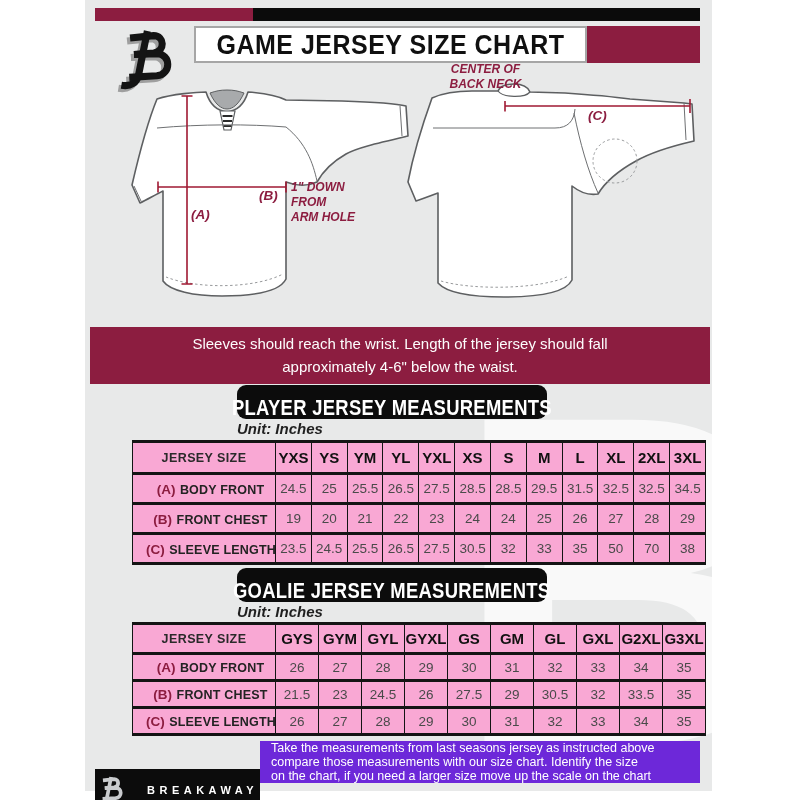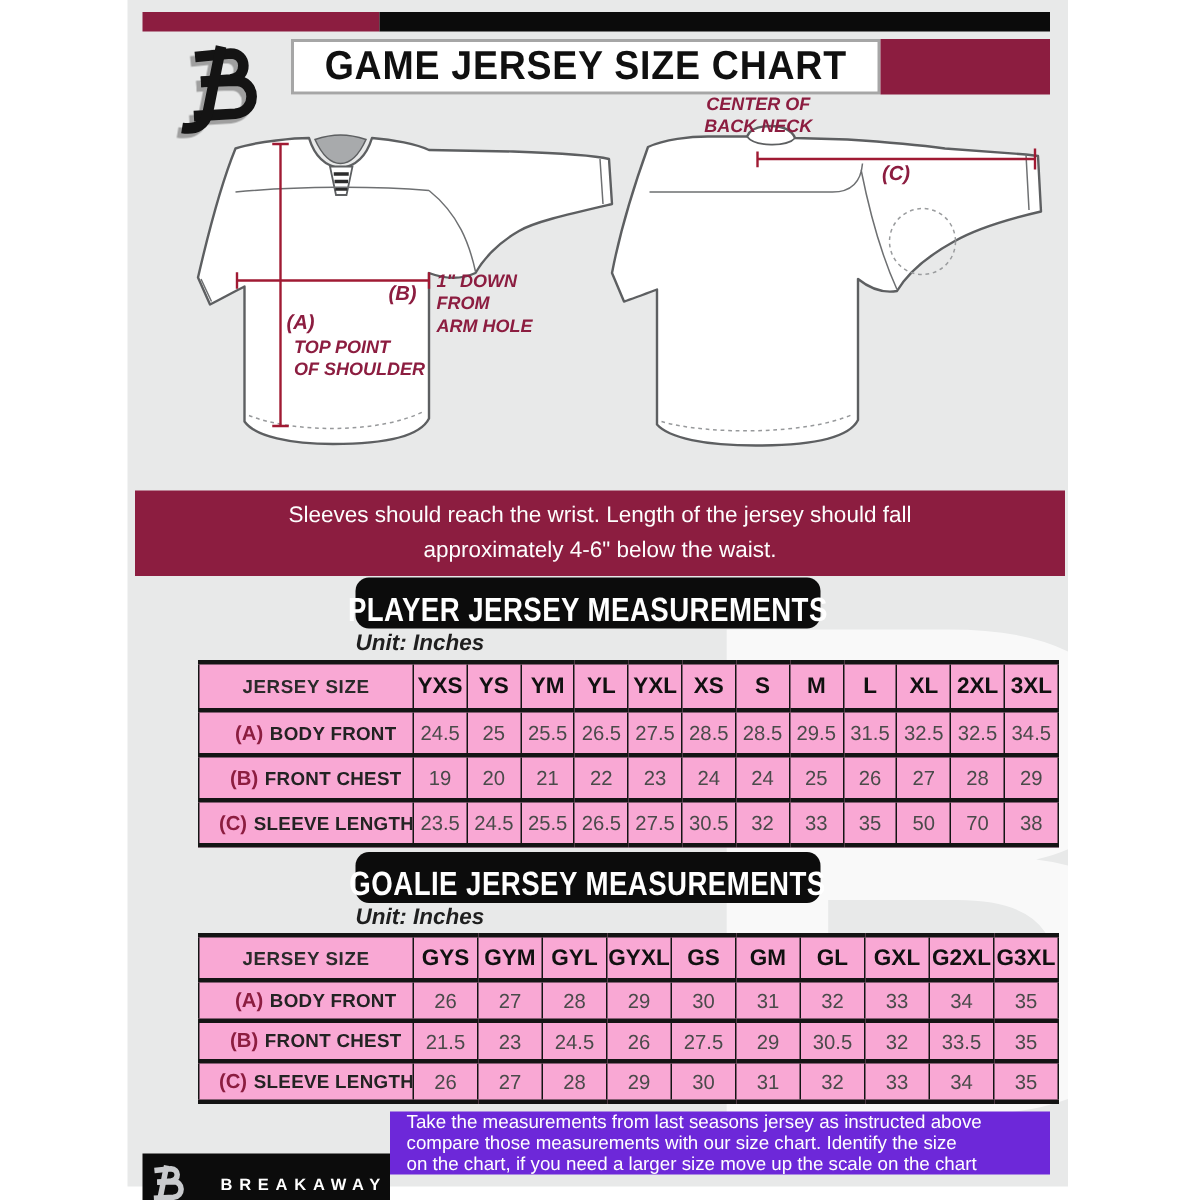--- a/index.html
+++ b/index.html
@@ -130,36 +130,32 @@
       <path fill="none" stroke="#5d5f61" stroke-width="1.2" d="M388,8 C393,15 415,15 420,9"></path>
       <path fill="none" stroke="#6e7072" stroke-width="1" d="M323,45 L445,45 C458,45 464,38 465,26 M464,30 C470,60 478,88 488,110 M574,20 L576,57"></path>
       <circle cx="505" cy="78" r="22" fill="none" stroke="#9a9c9e" stroke-width="1" stroke-dasharray="2.5,2.5"></circle>
       <path fill="none" stroke="#97999b" stroke-width="1" stroke-dasharray="2.5,2.5" d="M331,198 C361,207 429,207 459,193"></path>
       <g stroke="#A01A33" stroke-width="1.6">
         <path d="M395,23 L580,23 M395,18 L395,28.5 M580,16 L580,30"></path>
       </g>
     </g>
   </svg>
 
-  <div class="mlabel center-label" style="left:448px; top:62px;font-style:italic;">
+  <div class="mlabel center-label" style="left:428px; top:62px;font-style:italic;">
     <div>CENTER OF</div>
     <div>BACK NECK</div>
   </div>
   <div class="mkey" style="left:588px; top:108px;">(C)</div>
   <div class="mkey" style="left:259px; top:188px;">(B)</div>
   <div class="mlabel" style="left:291px; top:180px;">
     <div>1" DOWN</div>
     <div>FROM</div>
     <div>ARM HOLE</div>
   </div>
   <div class="mkey" style="left:191px; top:207px;">(A)</div>
-  <div class="mlabel" style="left:196px; top:224px;">
-    <div>TOP POINT</div>
-    <div>OF SHOULDER</div>
-  </div>
 
   <div class="banner">
     <div>Sleeves should reach the wrist. Length of the jersey should fall</div>
     <div>approximately 4-6" below the waist.</div>
   </div>
 
   <div class="section-title" style="top:385px;">
     <span>PLAYER JERSEY MEASUREMENTS</span>
   </div>
   <div class="unit" style="top:420px;">Unit: Inches</div>

